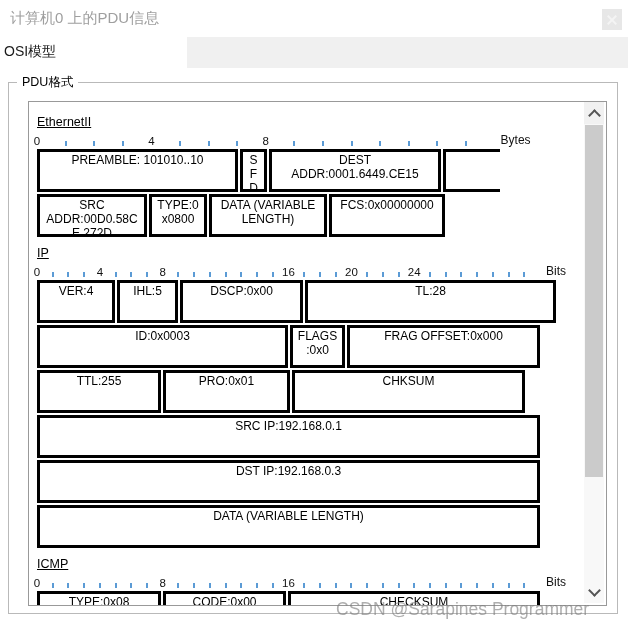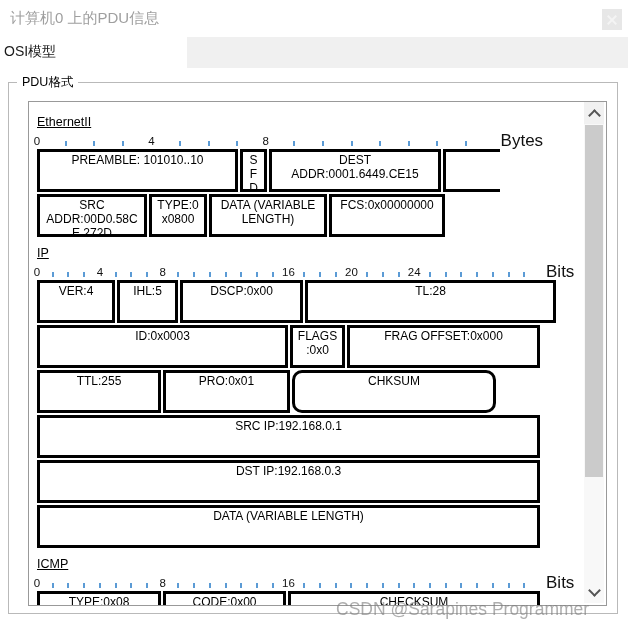--- a/index.html
+++ b/index.html
@@ -35,21 +35,21 @@
   .groupbox-label{position:absolute;left:8px;top:-9px;background:#ffffff;padding:0 5px;font-size:12.5px;color:#000;}
   
   .viewport{position:absolute;left:19px;top:18px;width:577px;height:503px;border:1px solid #999;background:#fff;overflow:hidden;}
   .content{position:absolute;left:8px;top:0;width:545px;padding-top:10px;}
   .section{margin-top:6px;}
   .section:first-child{margin-top:0;}
   .sec-label{display:inline-block;font-size:12.5px;line-height:15px;height:15px;color:#000;text-decoration:underline;}
   .ruler{position:relative;height:16px;margin-top:1px;}
   .tick{position:absolute;bottom:1px;width:2px;height:5px;background:var(--tick);}
   .rlabel{position:absolute;bottom:0;font-size:11.5px;line-height:12px;color:#111;transform:translateX(-50%);}
-  .unit-label{position:absolute;bottom:0;font-size:17px;line-height:13px;color:#111;white-space:nowrap;}
+  .unit-label{position:absolute;bottom:0;font-size:12px;line-height:13px;color:#111;white-space:nowrap;}
   .prow{display:flex;gap:2px;margin-top:2px;}
   .pcell{
     box-sizing:border-box;flex:0 0 auto;height:43px;overflow:hidden;
     border:3px solid var(--cellborder);background:#fff;
     font-size:12px;line-height:14px;text-align:center;padding:1px 4px 0;
     overflow-wrap:anywhere;word-break:break-word;color:#000;
   }
   .pcell.open{border-right:none;}
   
   .scrollbar{position:absolute;left:555px;top:0;width:20px;height:501px;background:#f8f8f8;}
@@ -162,21 +162,21 @@
             <div class="pcell" style="width: 251px;">TL:28</div>
           </div>
           <div class="prow">
             <div class="pcell" style="width: 251px;">ID:0x0003</div>
             <div class="pcell" style="width: 55px;">FLAGS:0x0</div>
             <div class="pcell" style="width: 193px;">FRAG OFFSET:0x000</div>
           </div>
           <div class="prow">
             <div class="pcell" style="width: 124px;">TTL:255</div>
             <div class="pcell" style="width: 127px;">PRO:0x01</div>
-            <div class="pcell" style="width: 204px; border-radius: 10px;">CHKSUM</div>
+            <div class="pcell" style="width: 233px;">CHKSUM</div>
           </div>
           <div class="prow">
             <div class="pcell" style="width: 503px;">SRC IP:192.168.0.1</div>
           </div>
           <div class="prow">
             <div class="pcell" style="width: 503px;">DST IP:192.168.0.3</div>
           </div>
           <div class="prow">
             <div class="pcell" style="width: 503px;">DATA (VARIABLE LENGTH)</div>
           </div>

